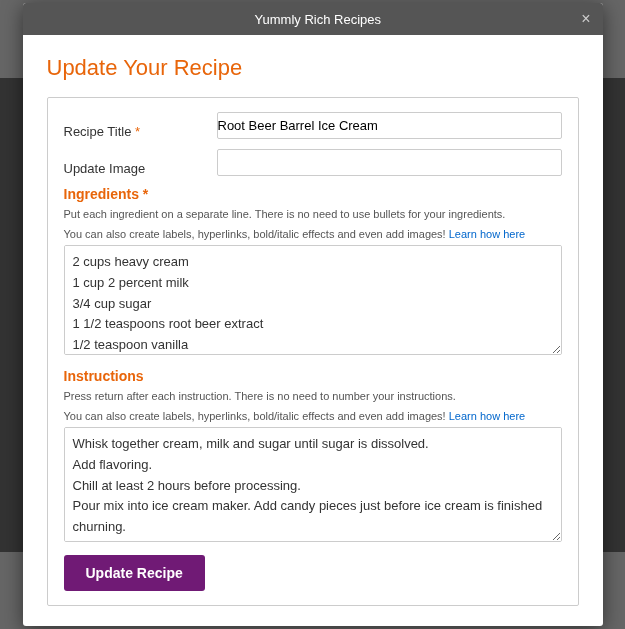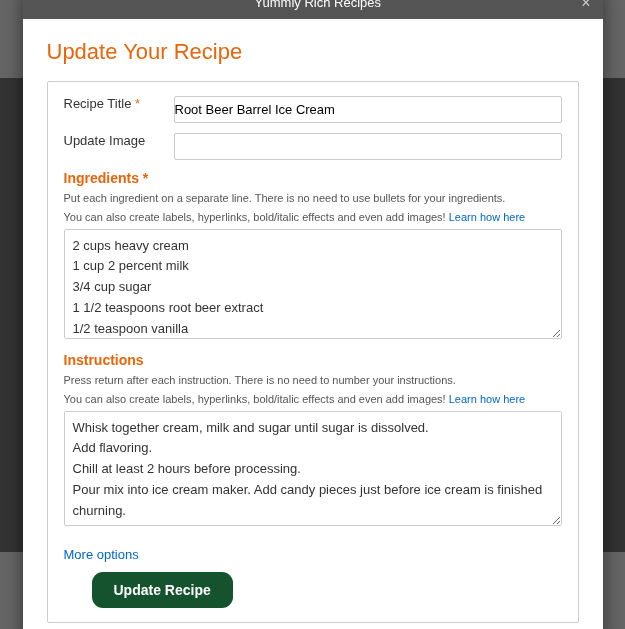--- a/index.html
+++ b/index.html
@@ -60,22 +60,23 @@
       font-weight: normal;
       margin-bottom: 16px;
     }
     .form-container {
       border: 1px solid #ccc;
       padding: 14px 16px;
       border-radius: 2px;
     }
     .form-row {
       display: flex;
-      align-items: flex-start;
+      align-items: flex-end;
       margin-bottom: 10px;
+      gap: 43px;
     }
     .form-label {
       width: 110px;
       font-size: 13px;
       color: #333;
       flex-shrink: 0;
     }
     .required-star {
       color: #e8650a;
     }
@@ -130,29 +131,28 @@
     }
     .more-options-link {
       color: #0066cc;
       text-decoration: none;
       font-size: 13px;
       display: inline-block;
       margin-top: 8px;
       margin-bottom: 10px;
     }
     .update-btn {
-      background: #14532d;
+      background: #701a75;
       color: #fff;
       border: none;
       padding: 10px 22px;
       font-size: 14px;
       font-weight: bold;
-      border-radius: 11px;
+      border-radius: 3px;
       cursor: pointer;
-      margin-left: 28px;
     }
   </style>
 </head>
 <body>
 
 <div class="modal-overlay">
   <div class="modal">
     <div class="modal-header">
       <div style="width:20px;"></div>
       <span class="modal-header-title">Yummly Rich Recipes</span>
@@ -199,23 +199,20 @@
             <span>You can also create labels, hyperlinks, bold/italic effects and even add images!</span>
             <a class="learn-link" href="#">Learn how here</a>
           </div>
           <textarea class="section-textarea instructions-textarea" style="">Whisk together cream, milk and sugar until sugar is dissolved.
 Add flavoring.
 Chill at least 2 hours before processing.
 Pour mix into ice cream maker. Add candy pieces just before ice cream is finished churning.
 Eat immediately or freeze for later.</textarea>
         </div>
 
-        <div>
-          <a class="more-options-link" href="#">More options</a>
-        </div>
 
         <div>
           <button class="update-btn">Update Recipe</button>
         </div>
 
       </div>
     </div>
   </div>
 </div>
 

